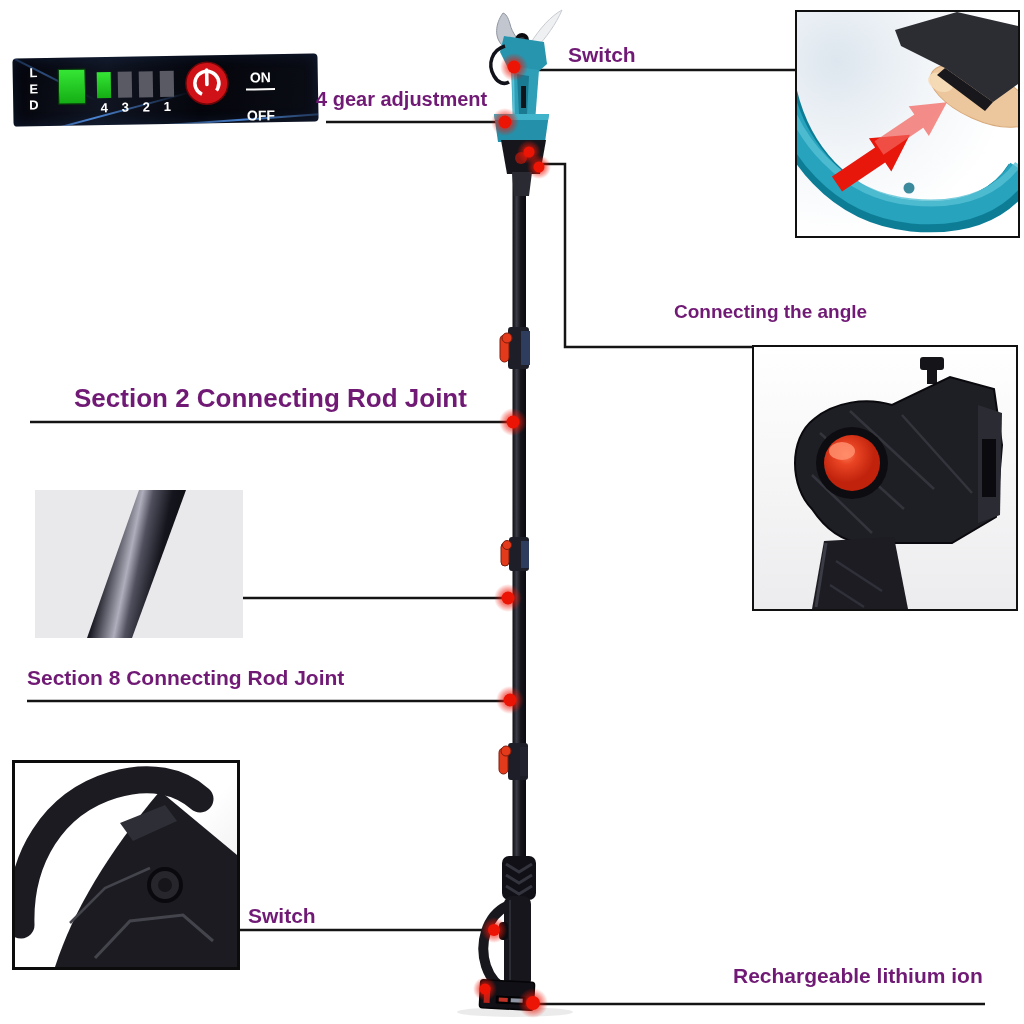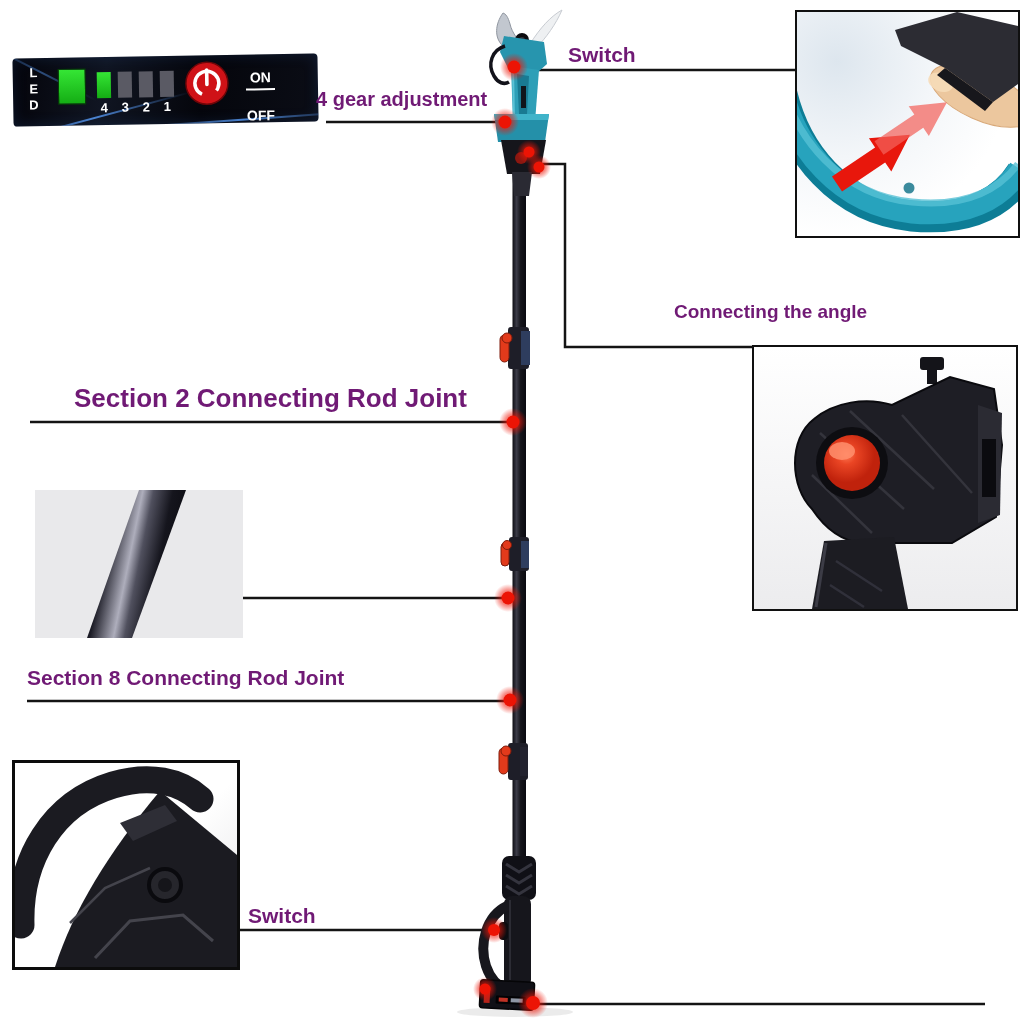--- a/index.html
+++ b/index.html
@@ -305,14 +305,15 @@
       <circle cx="150" cy="122" r="7" fill="#15151a"></circle>
     </svg>
   </div>
 
   <div class="lbl" id="lbl-switch-top">Switch</div>
   <div class="lbl" id="lbl-gear">4 gear adjustment</div>
   <div class="lbl" id="lbl-angle">Connecting the angle</div>
   <div class="lbl" id="lbl-s2">Section 2 Connecting Rod Joint</div>
   <div class="lbl" id="lbl-s3">Section 8 Connecting Rod Joint</div>
   <div class="lbl" id="lbl-switch-bottom">Switch</div>
+  <div class="lbl" id="lbl-battery">Rechargeable lithium ion</div>
 
 </div>
 
 </body></html>

